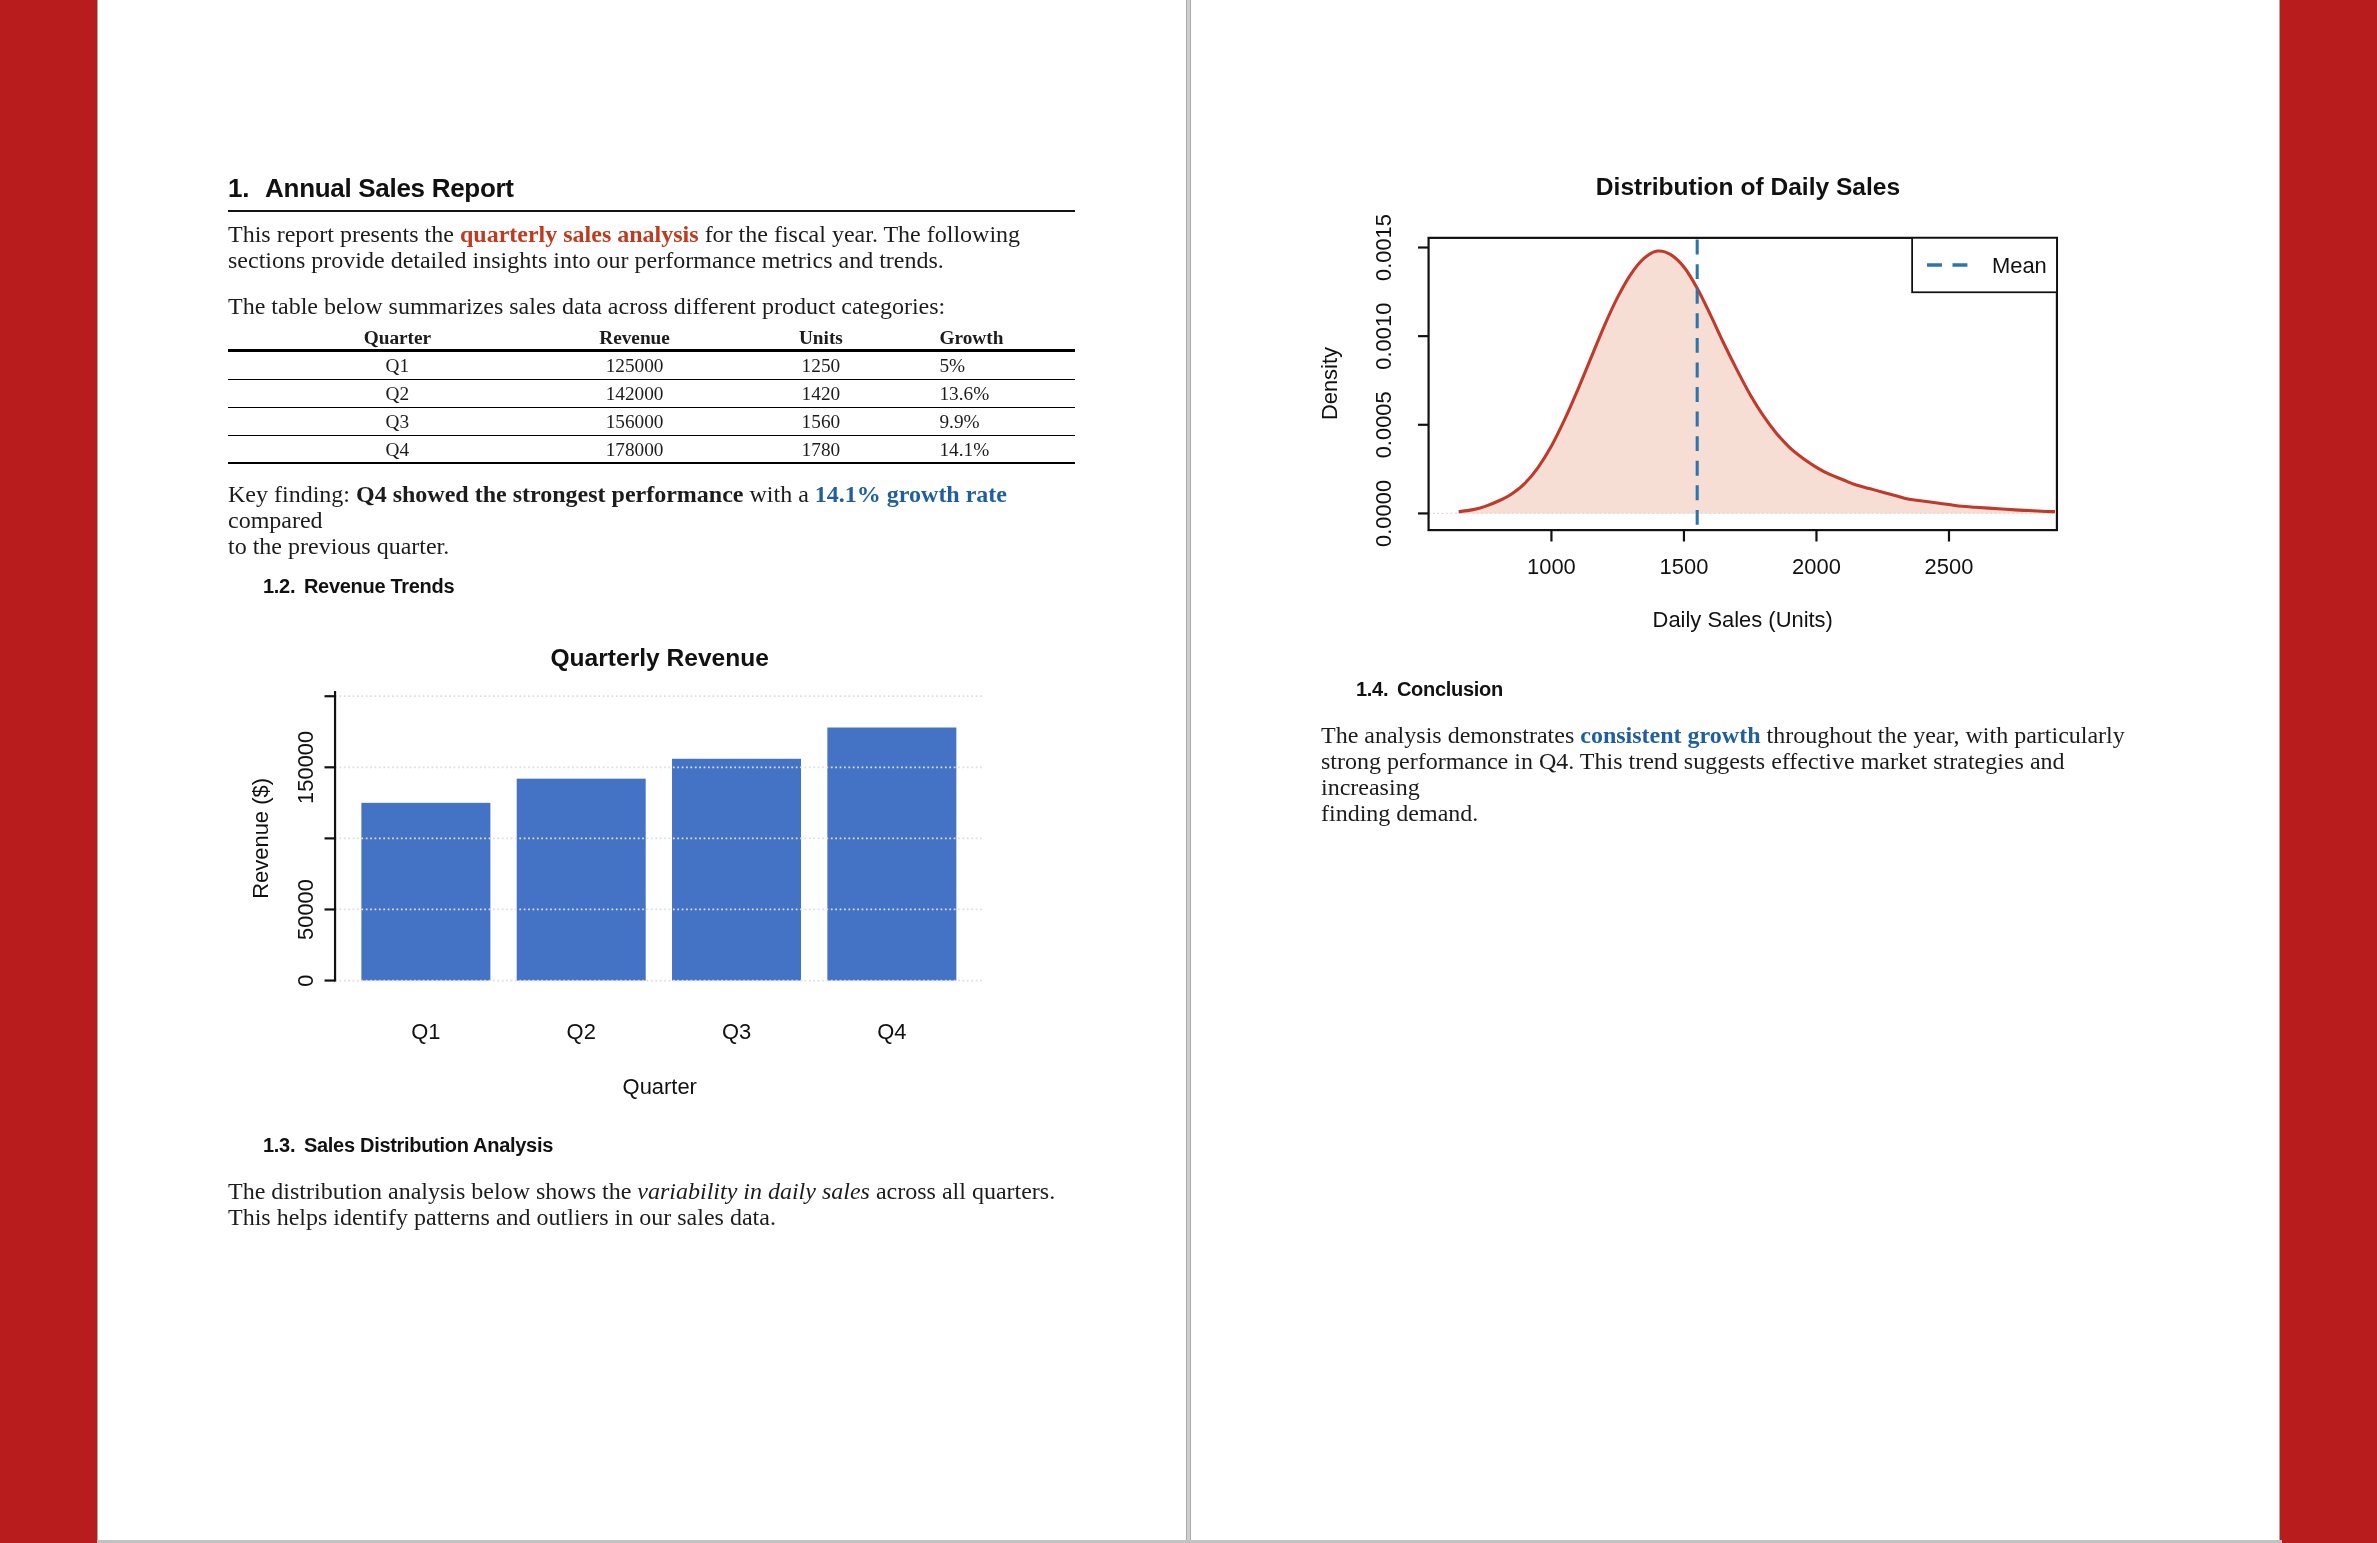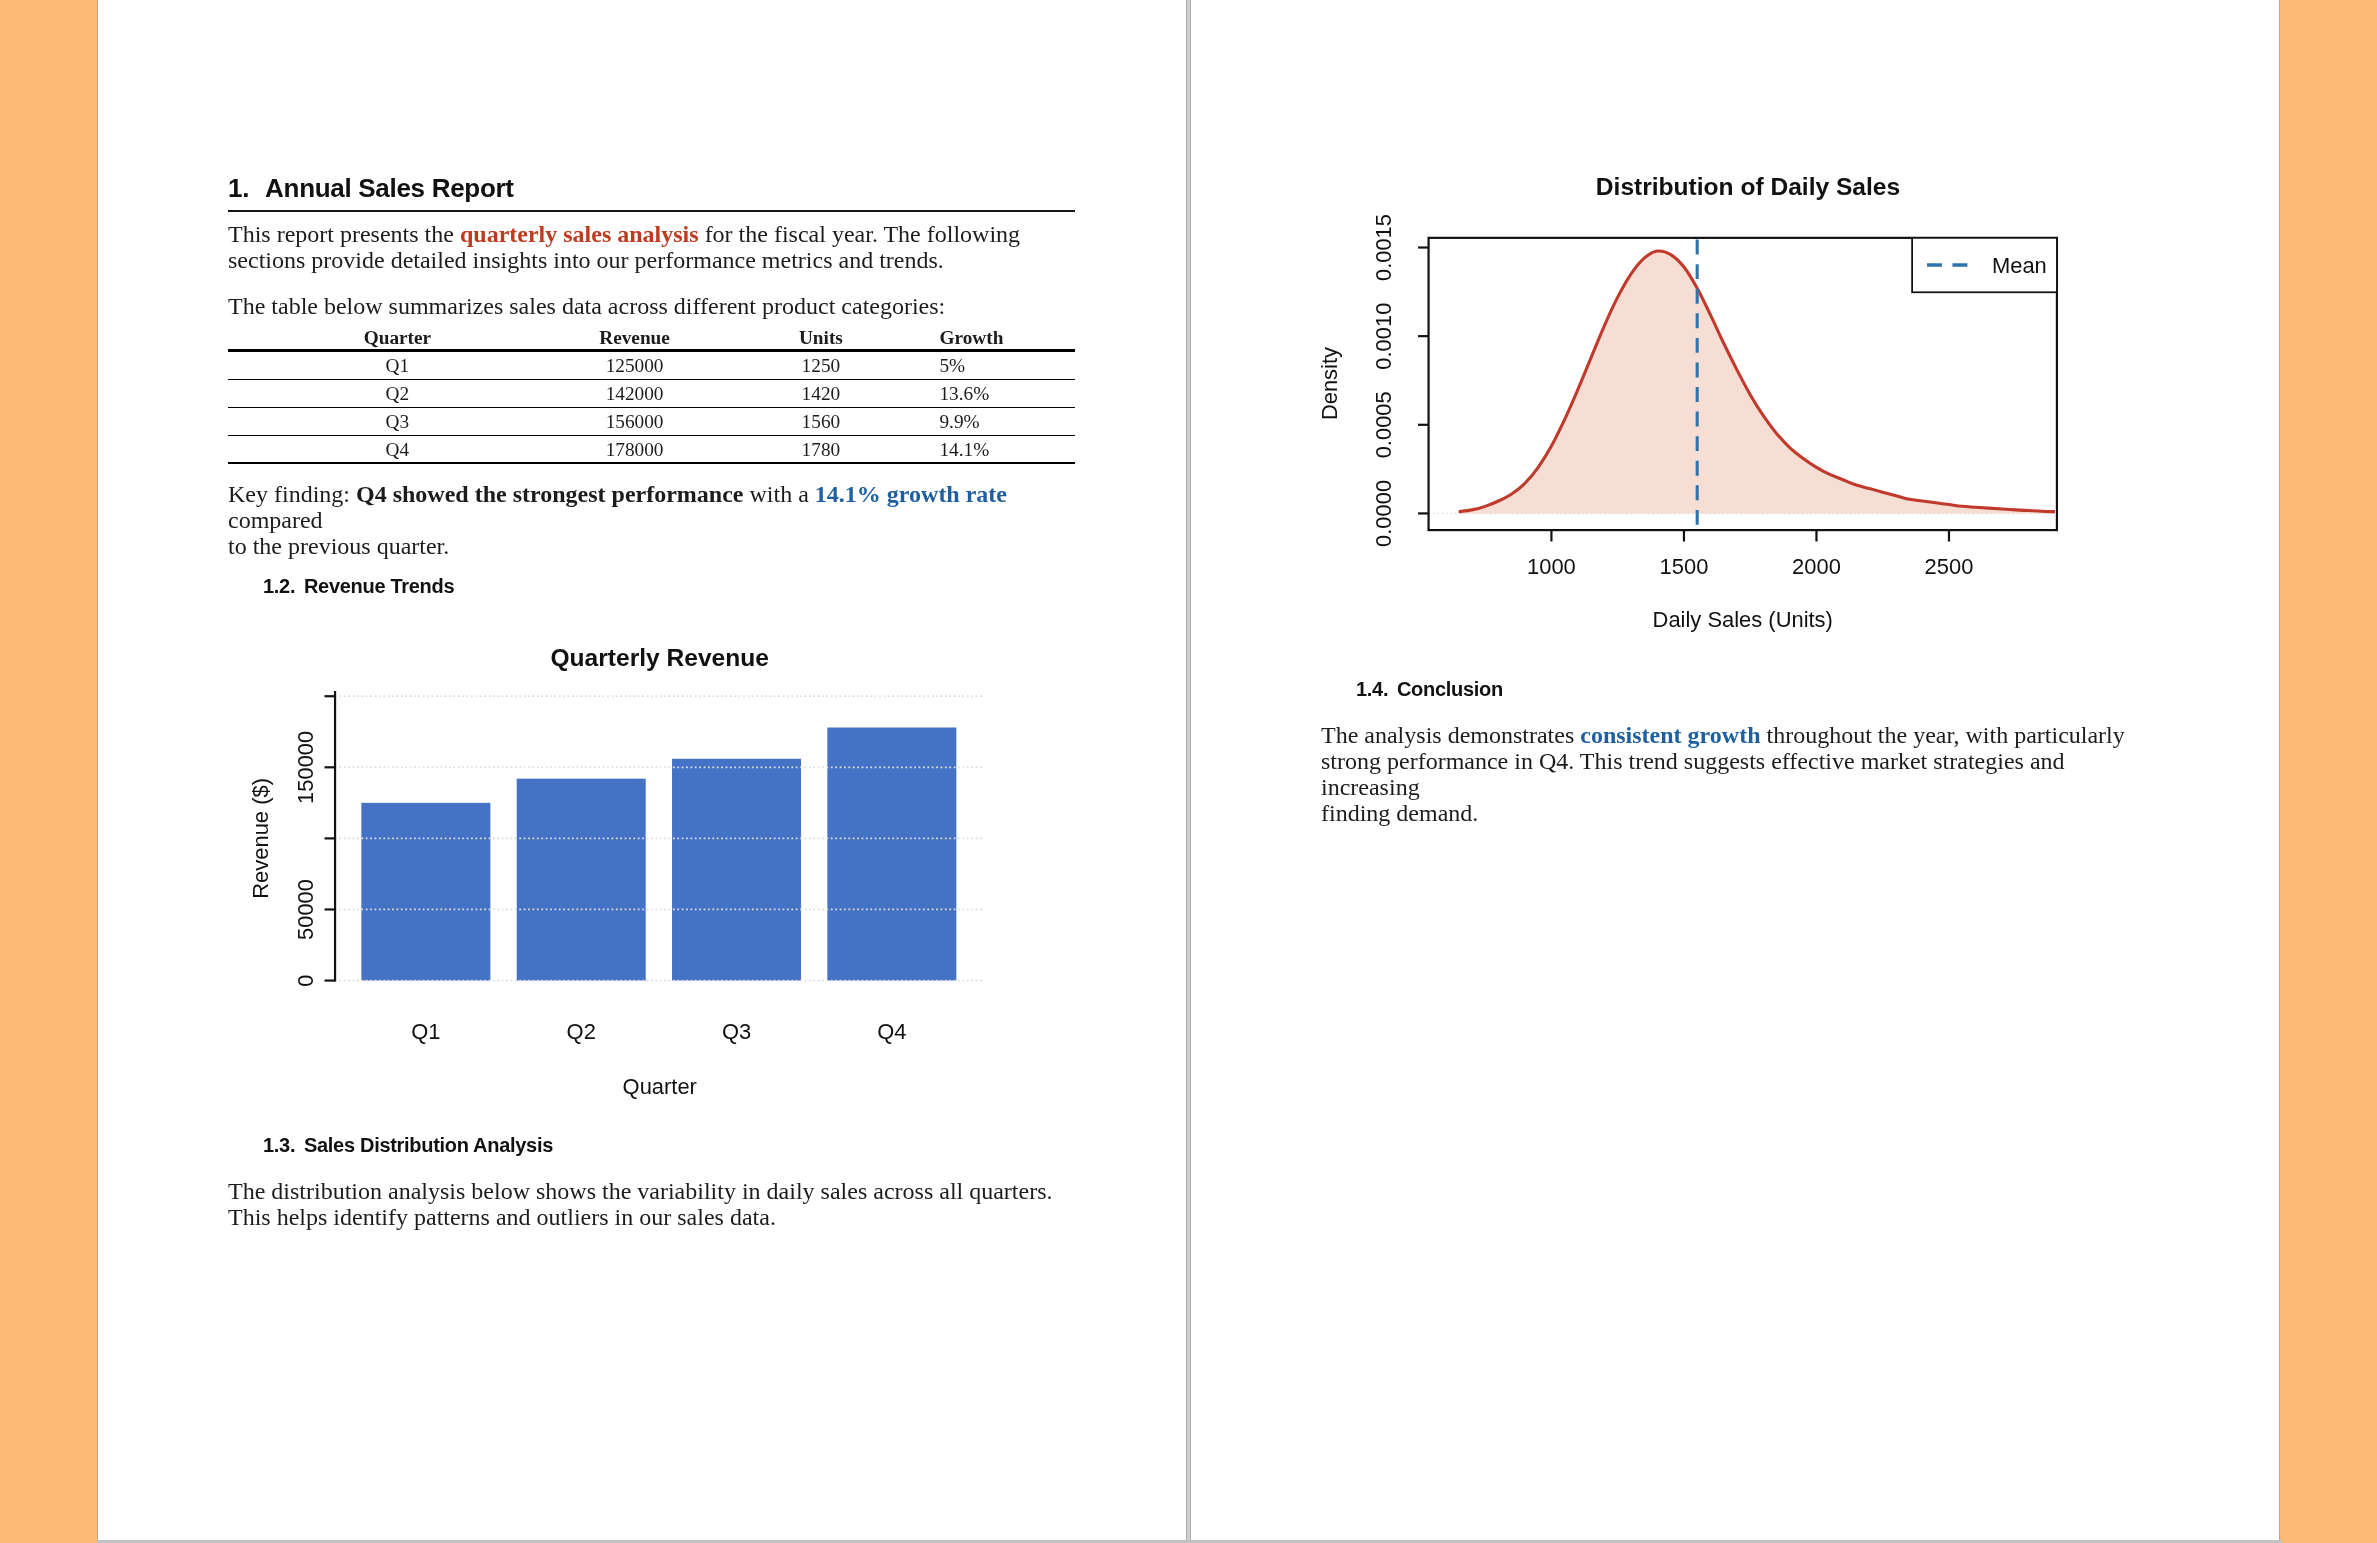--- a/index.html
+++ b/index.html
@@ -1,19 +1,19 @@
 <!DOCTYPE html>
 <html style="font-size:14px"><head>
 <meta charset="utf-8">
 <style>
   * { box-sizing: border-box; margin: 0; padding: 0; }
   html,body { background:#3c5f42; }
   .stage {
     position: relative; width: 2377px; height: 1543px;
-    background: #fdba74; overflow: hidden;
+    background: #b91c1c; overflow: hidden;
     font-family: "Liberation Serif", serif; color: #1c1c1c;
   }
   .page {
     position: absolute; top: 0; height: 1540px; background: #ffffff;
     border-left: 0.9px solid #aaaaaa; border-right: 0.9px solid #aaaaaa;
   }
   .page-left  { left: 97px;  width: 1090px; }
   .page-right { left: 1190px; width: 1090px; }
   .page-divider { position: absolute; top: 0; left: 1187px; width: 4.4px; height: 1540px; background: #cfcfcf; }
   .bottom-strip { position: absolute; top: 1540px; left: 97px; width: 2185px; height: 3.5px; background: #c2c2c2; }
@@ -43,21 +43,21 @@
     display: grid; grid-template-columns: 40% 16% 28% 16%;
     height: 28px; line-height: 27px;
   }
   .t-row > div { text-align: center; }
   .t-row > div:last-child { text-align: left; }
   .t-head { font-weight: 700; border-bottom: 3.5px solid #000; }
   .t-data { border-bottom: 1.3px solid #000; }
   .t-data:last-child { border-bottom: 2.2px solid #000; }
 
   .bold { font-weight: 700; }
-  .italic { }
+  .italic { font-style: italic; }
 
   svg.chart { display: block; }
   #bar-chart-svg { margin-top: 32px; }
   #density-chart-svg { margin-top: 158px; margin-left: -42px; }
   h2.after-chart { margin-top: 9px; }
 </style>
 </head>
 <body>
 
 <div class="stage">

